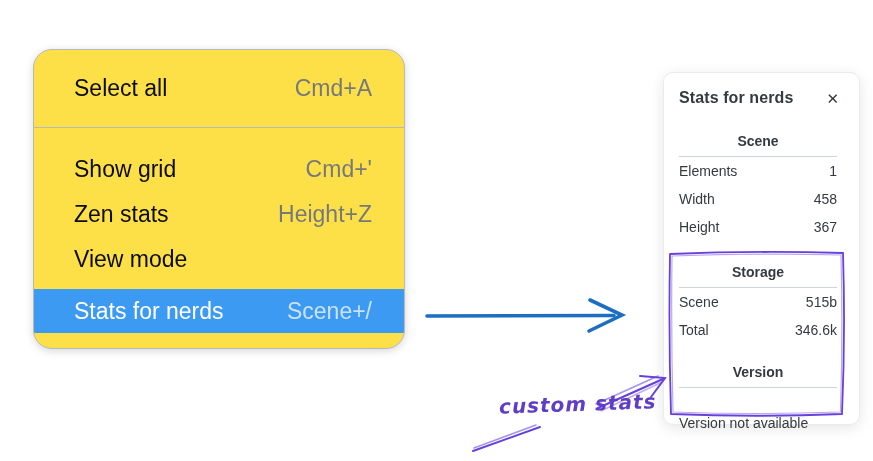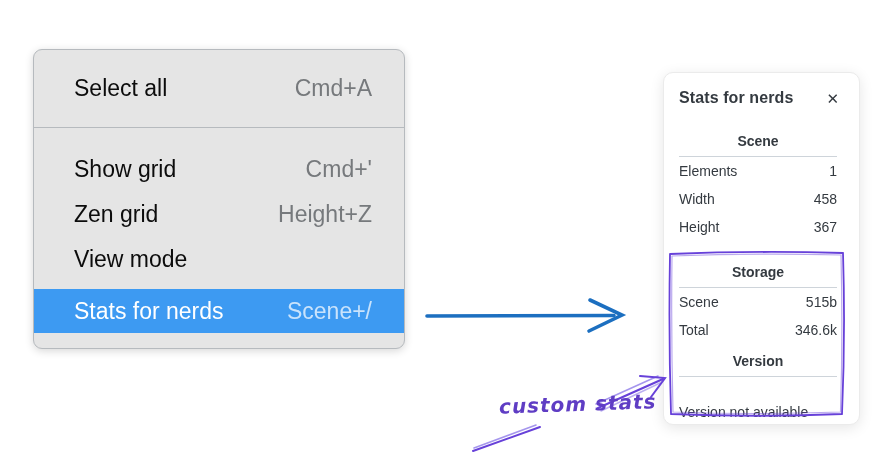--- a/index.html
+++ b/index.html
@@ -8,23 +8,23 @@
     position:relative;
     background:#ffffff;
     font-family:"Liberation Sans", sans-serif;
     overflow:hidden;
   }
 
   
   .menu {
     position:absolute; left:33px; top:49px;
     width:372px; height:300px;
-    background:#e5e5e5;
+    background:#fde047;
     border:1px solid #b6babe;
-    border-radius:9px;
+    border-radius:19px;
     box-shadow:0 2px 8px rgba(0,0,0,.16);
     overflow:hidden;
   }
   .menu-group-top { height:77px; display:flex; align-items:center; }
   .menu-sep { border-top:1px solid #b6babe; }
   .menu-group-bottom { padding-top:19px; }
   .menu-item {
     display:flex; justify-content:space-between; align-items:center;
     width:100%;
     height:45px; padding:0 32px 0 40px;
@@ -59,21 +59,21 @@
     margin-top:24px; text-align:center;
     font-weight:bold; font-size:14px; height:18px; line-height:18px;
   }
   .section-hr { border:none; border-top:1px solid #ced4da; margin-top:6px; }
   .stat-row {
     display:flex; justify-content:space-between;
     font-size:14px; line-height:28px; height:28px;
   }
   .stat-row:first-of-type { margin-top:3px; }
   .storage .section-header { margin-top:22px; }
-  .version .section-header { margin-top:8px; }
+  .version .section-header { margin-top:19px; }
   .version-note { font-size:14px; line-height:28px; margin-top:21px; white-space:nowrap; }
 
   
   .overlay {
     position:absolute; left:0; top:0; width:873px; height:461px;
     pointer-events:none; z-index:5;
   }
   .annot-text {
     position:absolute; left:499px; top:392px;
     font-family:"DejaVu Sans", sans-serif;
@@ -94,21 +94,21 @@
       <span class="shortcut">Cmd+A</span>
     </div>
   </div>
   <div class="menu-sep"></div>
   <div class="menu-group-bottom">
     <div class="menu-item">
       <span>Show grid</span>
       <span class="shortcut">Cmd+'</span>
     </div>
     <div class="menu-item">
-      <span>Zen grid</span>
+      <span>Zen stats</span>
       <span class="shortcut">Height+Z</span>
     </div>
     <div class="menu-item">
       <span>View mode</span>
     </div>
     <div class="menu-item highlighted">
       <span>Stats for nerds</span>
       <span class="shortcut">Scene+/</span>
     </div>
   </div>

